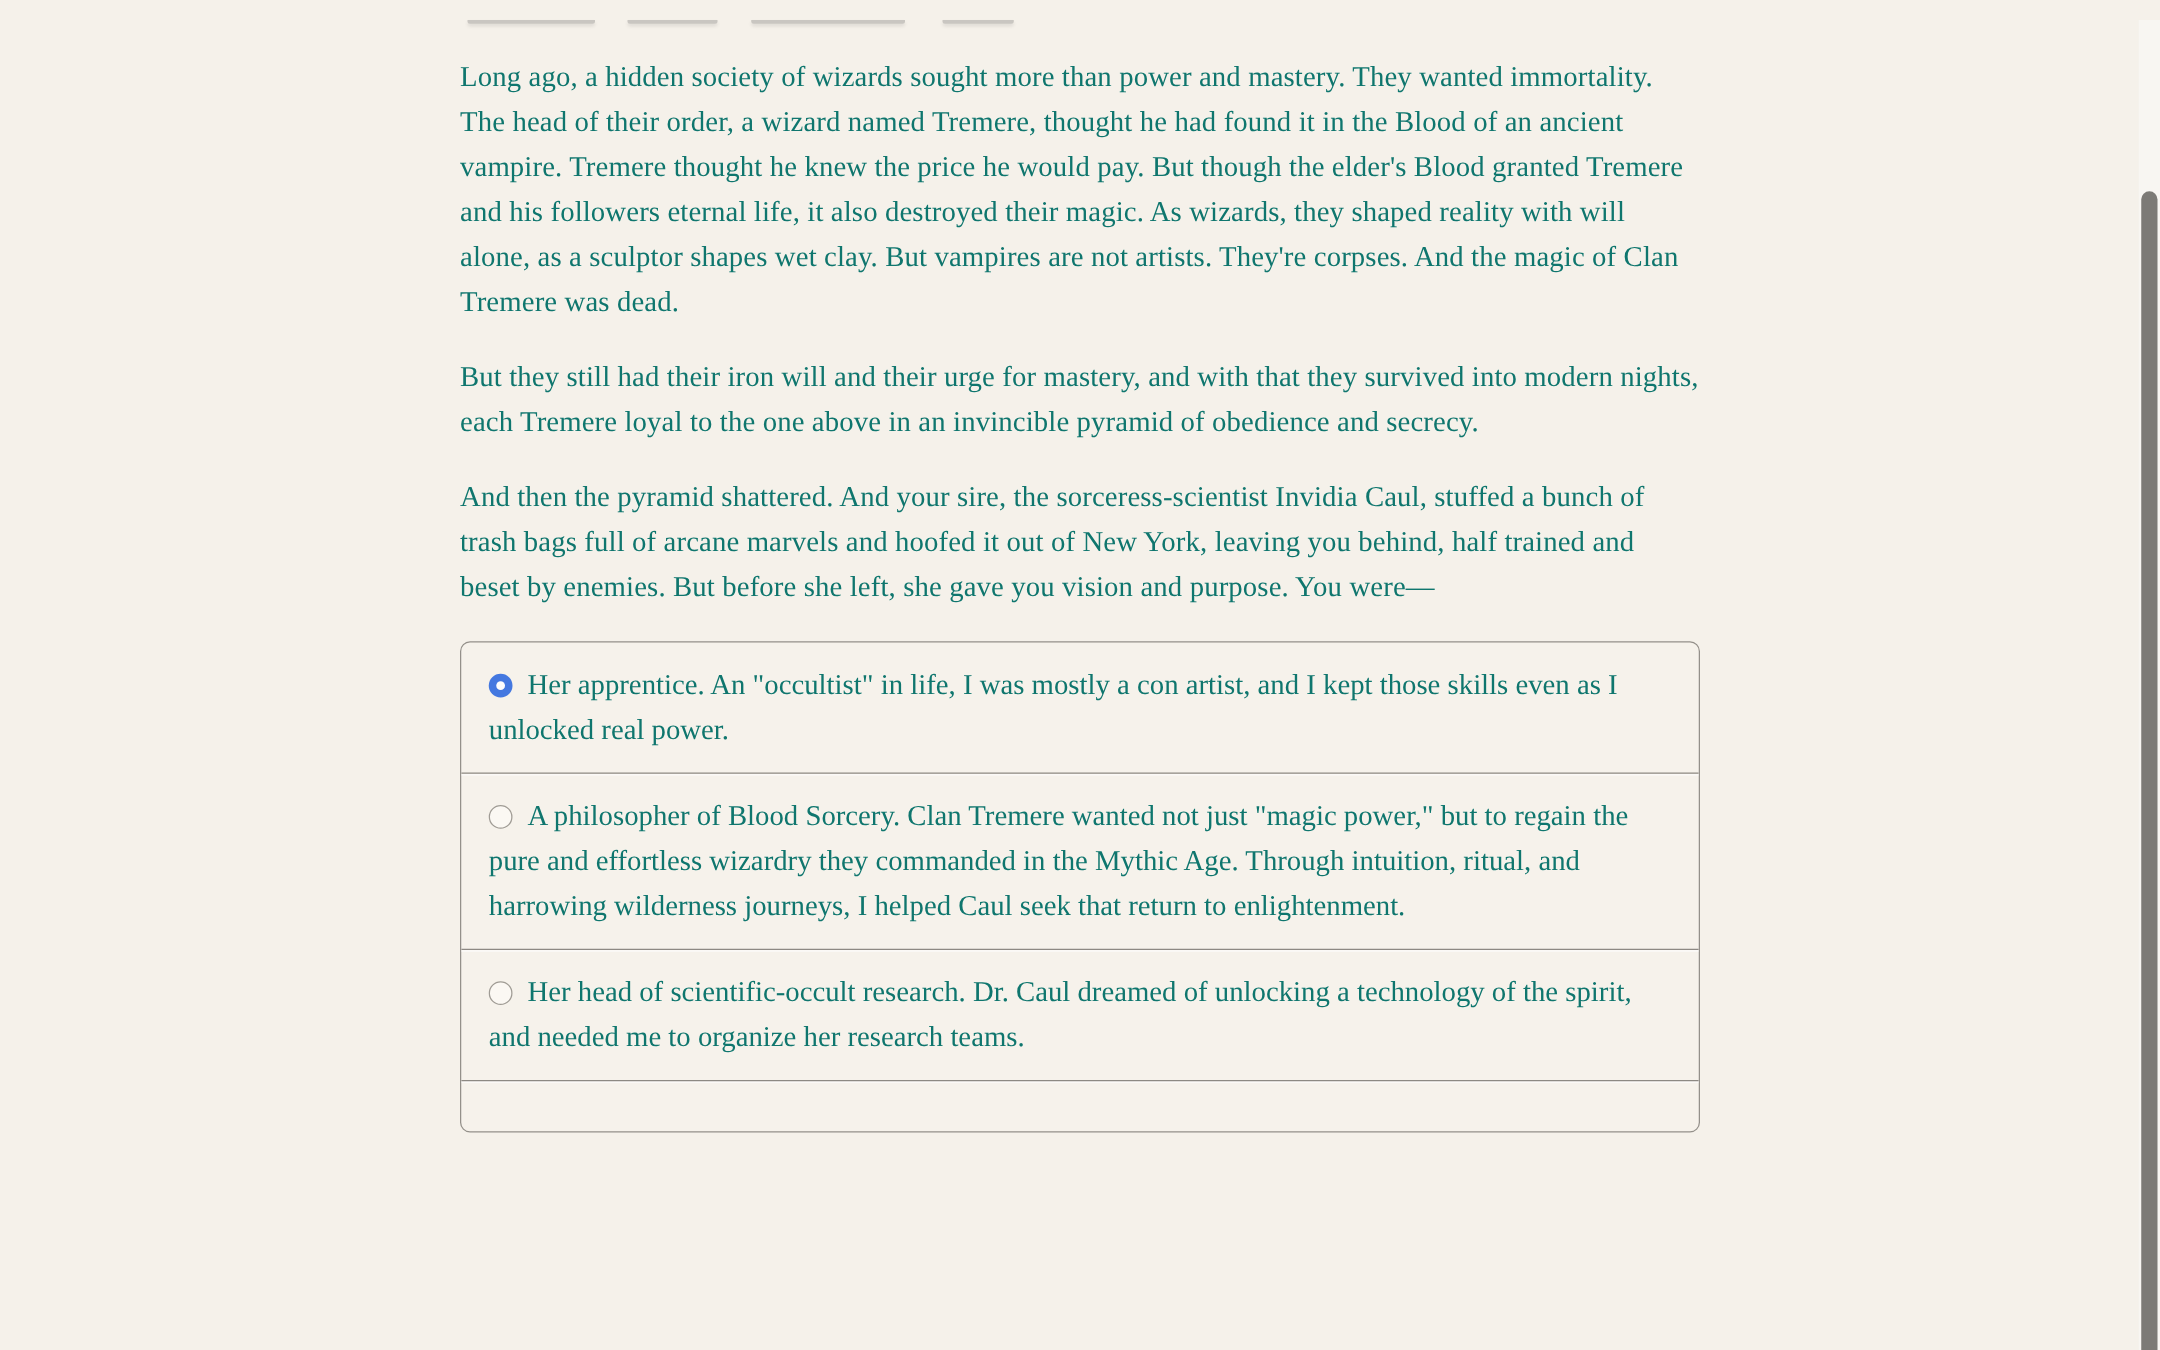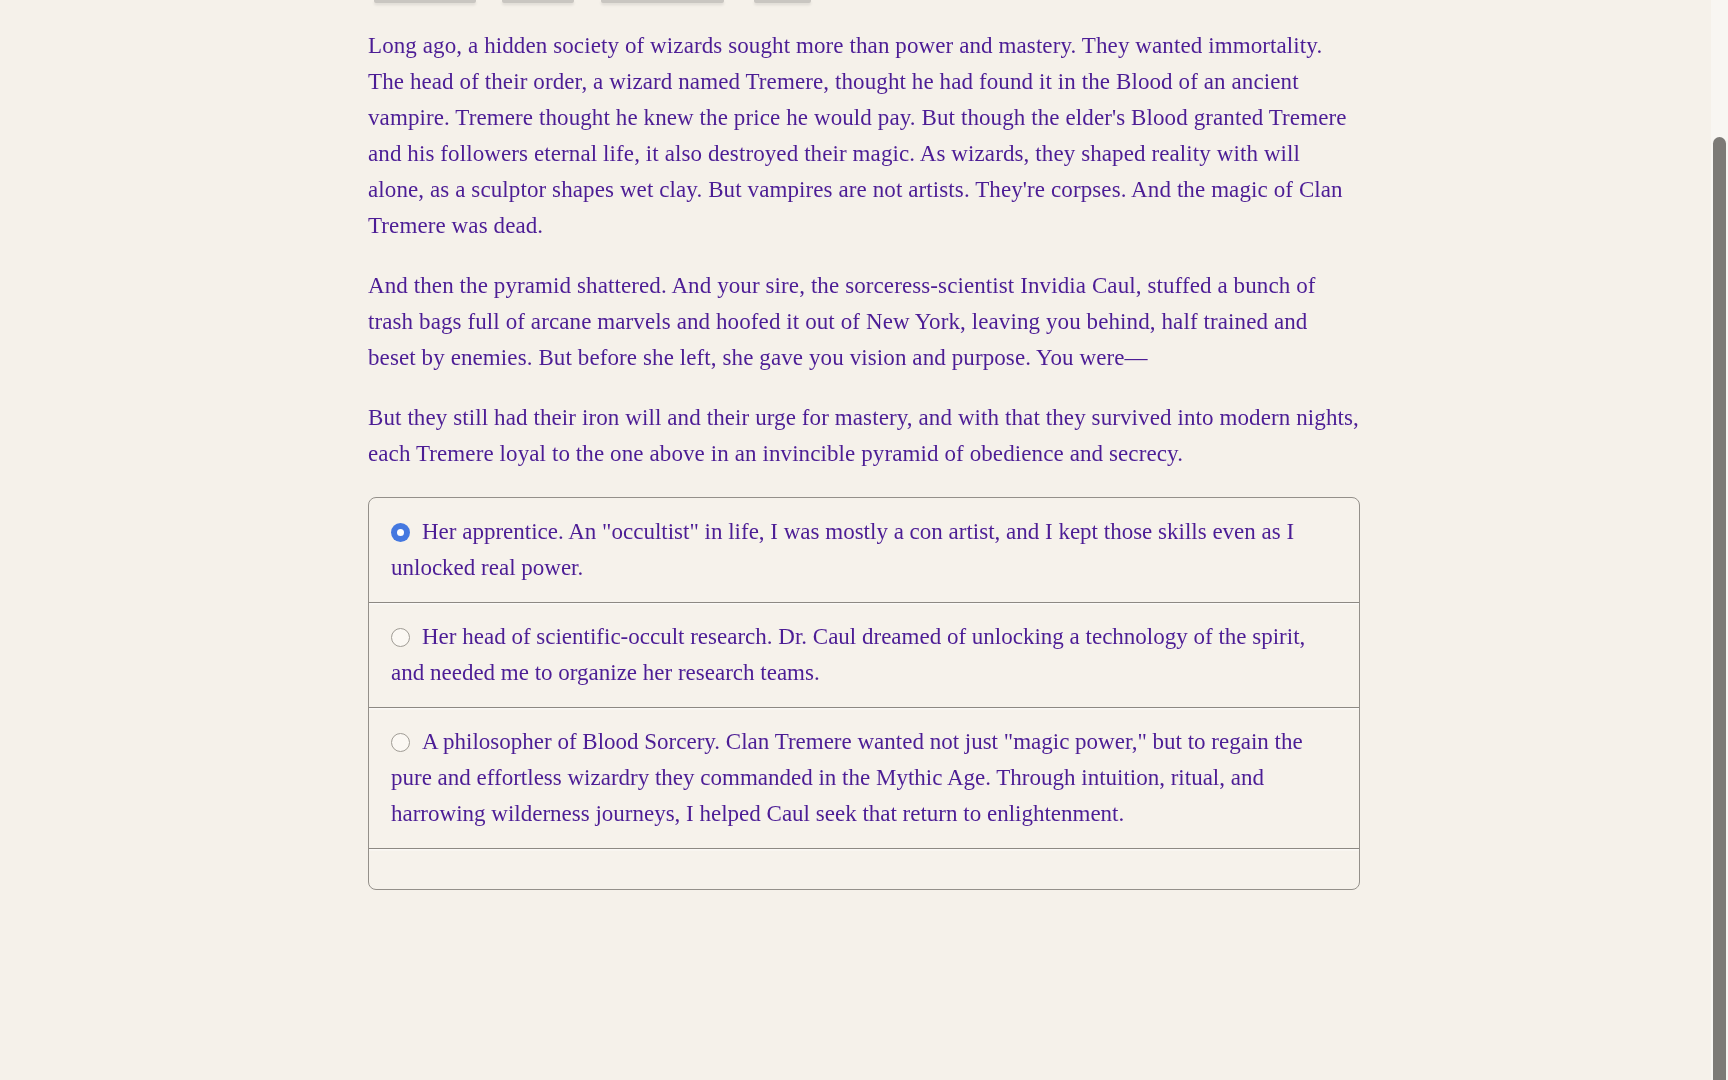--- a/index.html
+++ b/index.html
@@ -27,23 +27,23 @@
     border-radius: 0 0 2px 2px;
     box-shadow: 0 2px 3px rgba(0,0,0,0.10);
   }
   .hbtn-1 { left: 374px; width: 102px; }
   .hbtn-2 { left: 502px; width: 72px; }
   .hbtn-3 { left: 601px; width: 123px; }
   .hbtn-4 { left: 754px; width: 57px; }
 
   .content {
     width: 992px;
-    margin: 0 auto;
+    margin: 16px auto;
     padding-top: 28px;
-    color: #4c1d95;
+    color: #0f766e;
   }
   p.story {
     font-size: 23px;
     line-height: 36px;
     margin: 0 0 24px 0;
     letter-spacing: 0.1px;
   }
 
   .choice-box {
     margin-top: 25px;
@@ -120,35 +120,35 @@
 
 <div class="page">
 
   <div class="hbtn hbtn-1"></div>
   <div class="hbtn hbtn-2"></div>
   <div class="hbtn hbtn-3"></div>
   <div class="hbtn hbtn-4"></div>
 
   <div class="content">
     <p class="story">Long ago, a hidden society of wizards sought more than power and mastery. They wanted immortality. The head of their order, a wizard named Tremere, thought he had found it in the Blood of an ancient vampire. Tremere thought he knew the price he would pay. But though the elder's Blood granted Tremere and his followers eternal life, it also destroyed their magic. As wizards, they shaped reality with will alone, as a sculptor shapes wet clay. But vampires are not artists. They're corpses. And the magic of Clan Tremere was dead.</p>
+    <p class="story">But they still had their iron will and their urge for mastery, and with that they survived into modern nights, each Tremere loyal to the one above in an invincible pyramid of obedience and secrecy.</p>
     <p class="story">And then the pyramid shattered. And your sire, the sorceress-scientist Invidia Caul, stuffed a bunch of trash bags full of arcane marvels and hoofed it out of New York, leaving you behind, half trained and beset by enemies. But before she left, she gave you vision and purpose. You were—</p>
-    <p class="story">But they still had their iron will and their urge for mastery, and with that they survived into modern nights, each Tremere loyal to the one above in an invincible pyramid of obedience and secrecy.</p>
 
     <div class="choice-box">
 
       <label class="option">
         <span class="radio selected"></span><span>Her apprentice. An "occultist" in life, I was mostly a con artist, and I kept those skills even as I unlocked real power.</span>
       </label>
 
       <label class="option">
-        <span class="radio"></span><span>Her head of scientific-occult research. Dr. Caul dreamed of unlocking a technology of the spirit, and needed me to organize her research teams.</span>
+        <span class="radio"></span><span>A philosopher of Blood Sorcery. Clan Tremere wanted not just "magic power," but to regain the pure and effortless wizardry they commanded in the Mythic Age. Through intuition, ritual, and harrowing wilderness journeys, I helped Caul seek that return to enlightenment.</span>
       </label>
 
       <label class="option">
-        <span class="radio"></span><span>A philosopher of Blood Sorcery. Clan Tremere wanted not just "magic power," but to regain the pure and effortless wizardry they commanded in the Mythic Age. Through intuition, ritual, and harrowing wilderness journeys, I helped Caul seek that return to enlightenment.</span>
+        <span class="radio"></span><span>Her head of scientific-occult research. Dr. Caul dreamed of unlocking a technology of the spirit, and needed me to organize her research teams.</span>
       </label>
 
 
       <label class="option stub"></label>
 
     </div>
   </div>
 
   <div class="scroll-track">
     <div class="scroll-thumb"></div>

